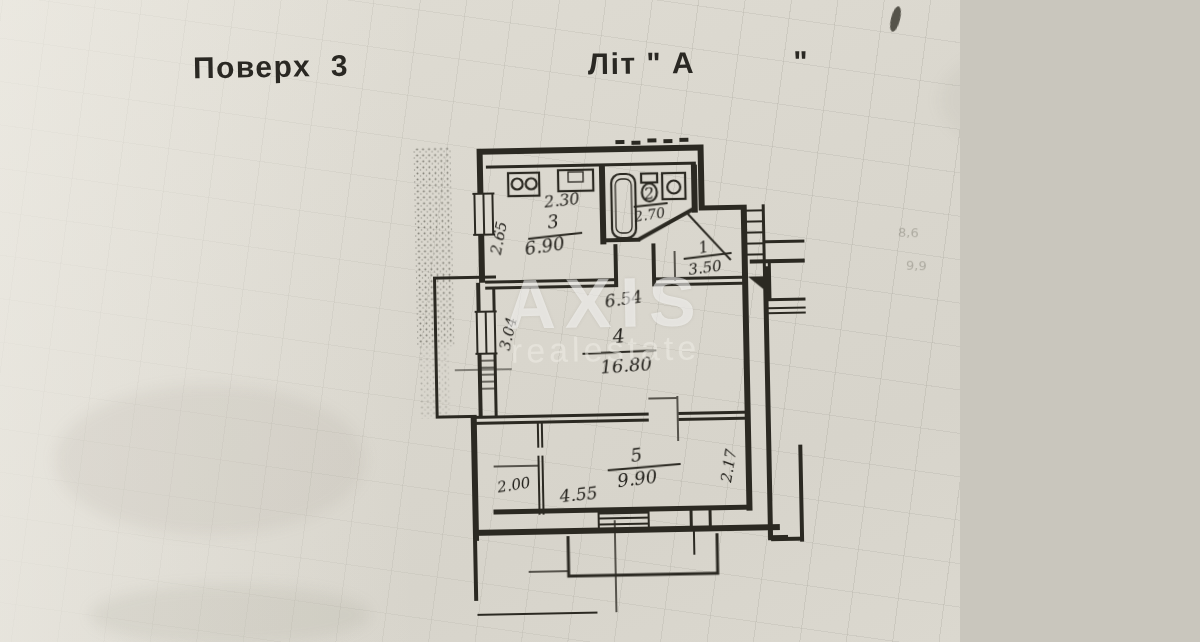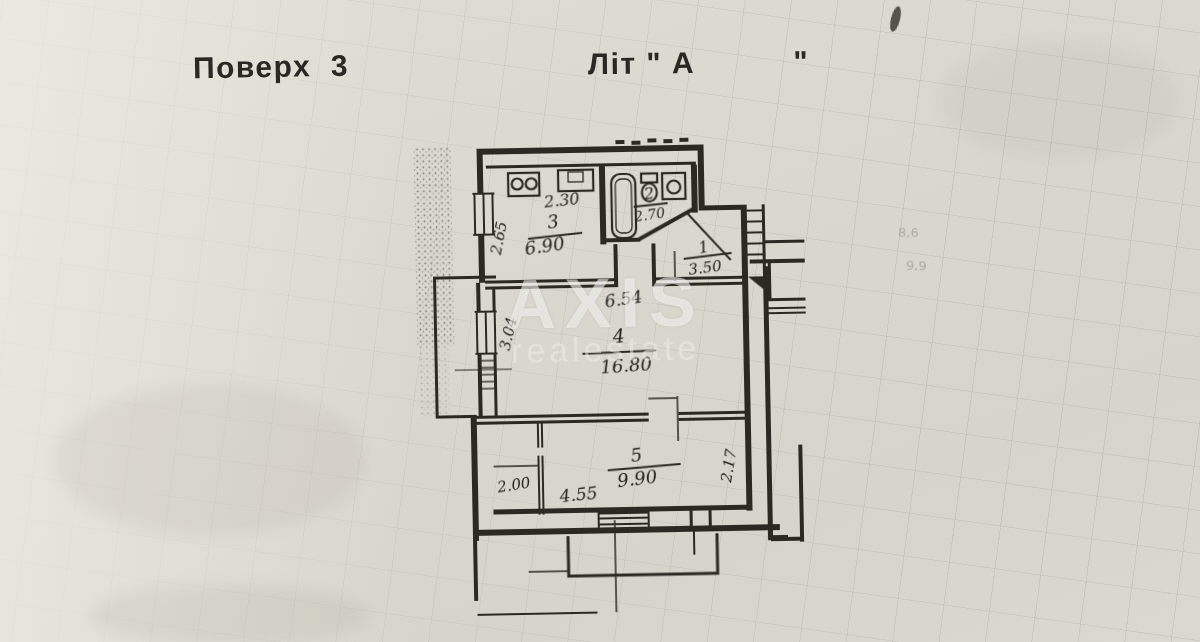--- a/index.html
+++ b/index.html
@@ -1,17 +1,17 @@
 <!DOCTYPE html>
 <html><head>
 <meta charset="utf-8">
 <style>
   html,body{margin:0;padding:0;background:#c9c6bd;}
   .page{
-    position:relative;width:1200px;height:642px;overflow:hidden;
+    position:relative;width:960px;height:642px;overflow:hidden;
     background:linear-gradient(160deg,#e0ddd4 0%,#dad7ce 45%,#d7d4cb 75%,#dbd8cf 100%);
     font-family:"Liberation Sans",sans-serif;
   }
   
   .grid{
     position:absolute;inset:-80px;pointer-events:none;
     background:
       repeating-linear-gradient(97.5deg, rgba(124,122,111,.33) 0px, rgba(124,122,111,.33) 1px, transparent 1px, transparent 46px),
       repeating-linear-gradient(8deg, rgba(124,122,111,.26) 0px, rgba(124,122,111,.26) 1px, transparent 1px, transparent 43px);
     opacity:.5;

